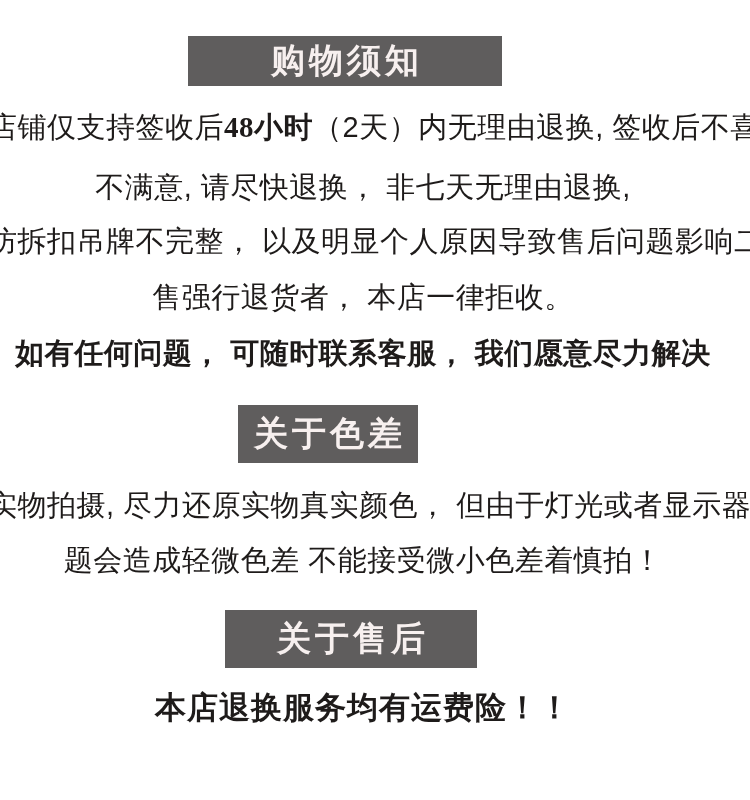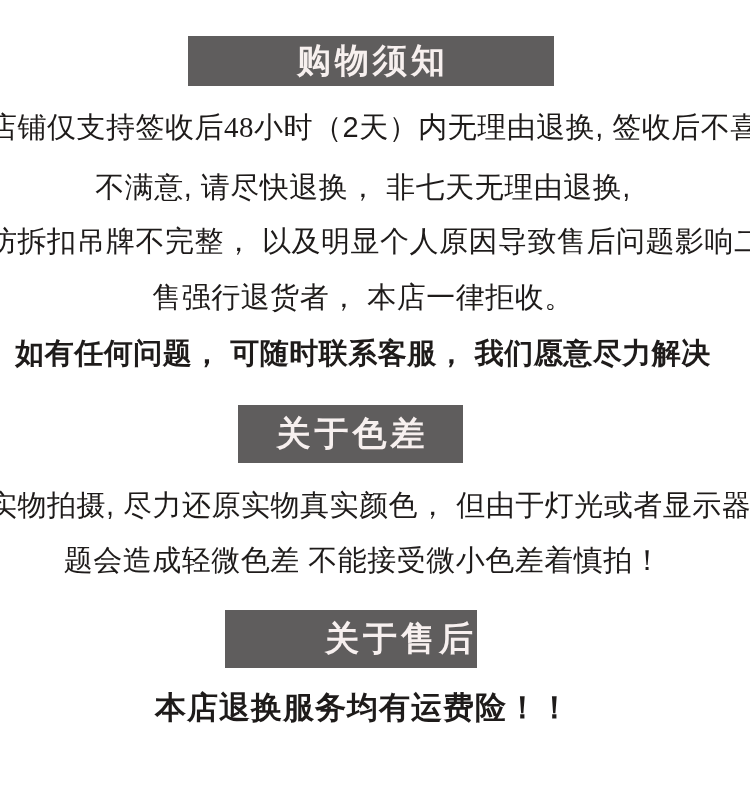--- a/index.html
+++ b/index.html
@@ -27,35 +27,35 @@
     color: #f7f0ef;
     font-weight: bold;
     display: flex;
     align-items: center;
     justify-content: center;
     font-size: 34px;
     letter-spacing: 4px;
     text-indent: 4px; 
     white-space: nowrap;
   }
-  .banner-shopping { left: 188px; top: 36px;  width: 366px; height: 50px; }
-  .banner-color    { left: 238px; top: 405px; width: 225px; height: 58px; font-family: Liberation Serif, serif; }
-  .banner-after    { left: 225px; top: 610px; width: 252px; height: 58px; justify-content: flex-end; }
+  .banner-shopping { left: 188px; top: 36px;  width: 314px; height: 50px; }
+  .banner-color    { left: 238px; top: 405px; width: 180px; height: 58px; font-family: Liberation Serif, serif; }
+  .banner-after    { left: 225px; top: 610px; width: 252px; height: 58px; }
 
   .bodyline {
     position: absolute;
     left: -12px;
     width: 750px;
     text-align: center;
     font-size: 29px;
     line-height: 36px;
     white-space: nowrap;
     letter-spacing: 0.5px;
   }
-  .seg-bold { font-weight: normal; font-family: "Liberation Serif", "DejaVu Serif", serif; }
+  .seg-bold { font-weight: bold; font-family: "Liberation Serif", "DejaVu Serif", serif; }
   .seg-bold-cjk { font-weight: normal; }
 
   .l1 { top: 109px; }
   .l2 { top: 169px; }
   .l3 { top: 223px; }
   .l4 { top: 279px; }
   .l5 { top: 335px; font-weight: bold; }
 
   .c1 { top: 487px; }
   .c2 { top: 542px; }

